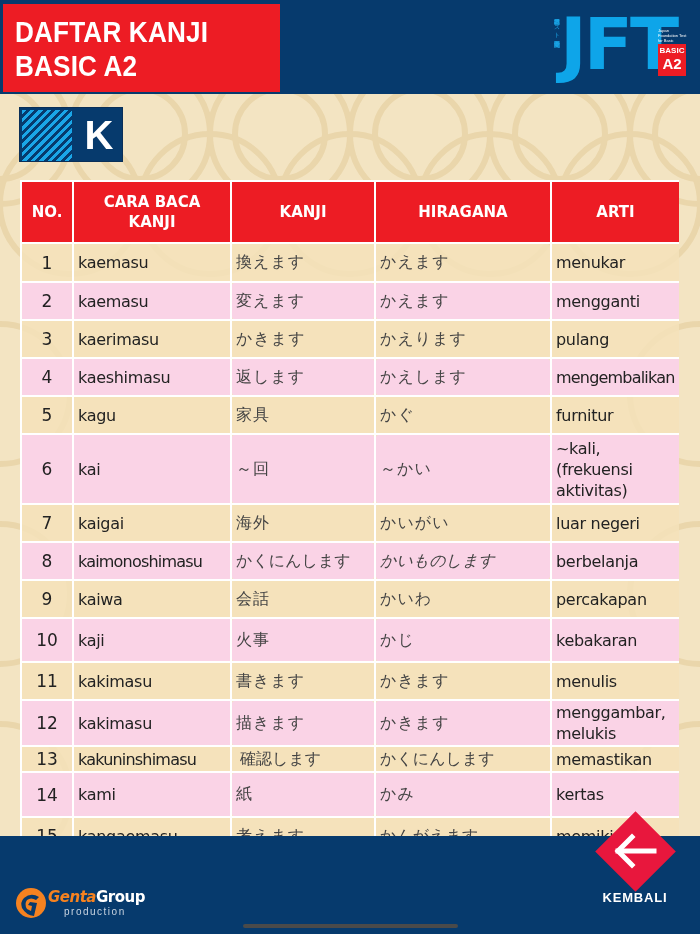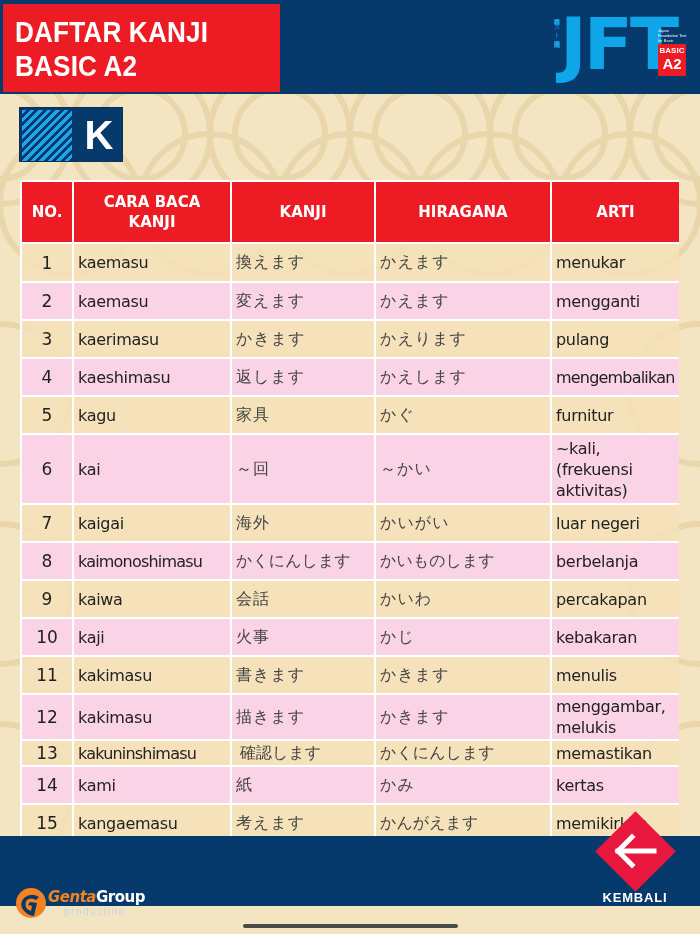--- a/index.html
+++ b/index.html
@@ -91,21 +91,21 @@
     }
     tr.odd td { background: rgba(244, 226, 186, 0.85); }
     tr.even td { background: #fad3e6; }
     td.no { text-align: center; font-size: 17px; }
     td.jp { font-size: 16px; color: #444; font-family: "DejaVu Sans", sans-serif; letter-spacing: 1px; border-radius: 6px; }
     td.romaji { font-size: 16px; letter-spacing: -0.3px; }
     td.arti { font-size: 16px; line-height: 21px; letter-spacing: -0.3px; }
 
     
     .footer {
-      position: absolute; left: 0; top: 836px; width: 700px; height: 70px;
+      position: absolute; left: 0; top: 836px; width: 700px; height: 99px;
       background: #063a6d;
     }
     .logo {
       position: absolute; left: 14px; top: 50px; width: 120px; height: 36px;
     }
     .logo-mark {
       position: absolute; left: 0; top: 0; width: 34px; height: 34px;
     }
     .logo-text1 {
       position: absolute; left: 34px; top: 3px; font-weight: bold; font-size: 15px; line-height: 16px;
@@ -255,31 +255,31 @@
         <td class="no">7</td>
         <td class="romaji">kaigai</td>
         <td class="jp">海外</td>
         <td class="jp">かいがい</td>
         <td class="arti">luar negeri</td>
       </tr>
       <tr class="even" style="height:38px">
         <td class="no">8</td>
         <td class="romaji" style="letter-spacing:-0.8px;">kaimonoshimasu</td>
         <td class="jp" style="letter-spacing:0;">かくにんします</td>
-        <td class="jp" style="letter-spacing:0;">かいものします</td>
+        <td class="jp" style="letter-spacing:0;font-style:italic;">かいものします</td>
         <td class="arti">berbelanja</td>
       </tr>
       <tr class="odd" style="height:38px">
         <td class="no">9</td>
         <td class="romaji">kaiwa</td>
         <td class="jp">会話</td>
         <td class="jp">かいわ</td>
         <td class="arti">percakapan</td>
       </tr>
-      <tr class="even" style="height:38px">
+      <tr class="even" style="height:44px">
         <td class="no">10</td>
         <td class="romaji">kaji</td>
         <td class="jp">火事</td>
         <td class="jp">かじ</td>
         <td class="arti">kebakaran</td>
       </tr>
       <tr class="odd" style="height:38px">
         <td class="no">11</td>
         <td class="romaji">kakimasu</td>
         <td class="jp">書きます</td>
@@ -293,21 +293,21 @@
         <td class="jp">かきます</td>
         <td class="arti">menggambar, melukis</td>
       </tr>
       <tr class="odd" style="height:26px">
         <td class="no">13</td>
         <td class="romaji" style="letter-spacing:-0.8px;">kakuninshimasu</td>
         <td class="jp" style="letter-spacing:0;padding-left:8px;">確認します</td>
         <td class="jp" style="letter-spacing:0;margin-left:19px;">かくにんします</td>
         <td class="arti">memastikan</td>
       </tr>
-      <tr class="even" style="height:38px">
+      <tr class="even" style="height:45px">
         <td class="no">14</td>
         <td class="romaji">kami</td>
         <td class="jp">紙</td>
         <td class="jp">かみ</td>
         <td class="arti">kertas</td>
       </tr>
       <tr class="odd" style="height:38px">
         <td class="no">15</td>
         <td class="romaji">kangaemasu</td>
         <td class="jp">考えます</td>

